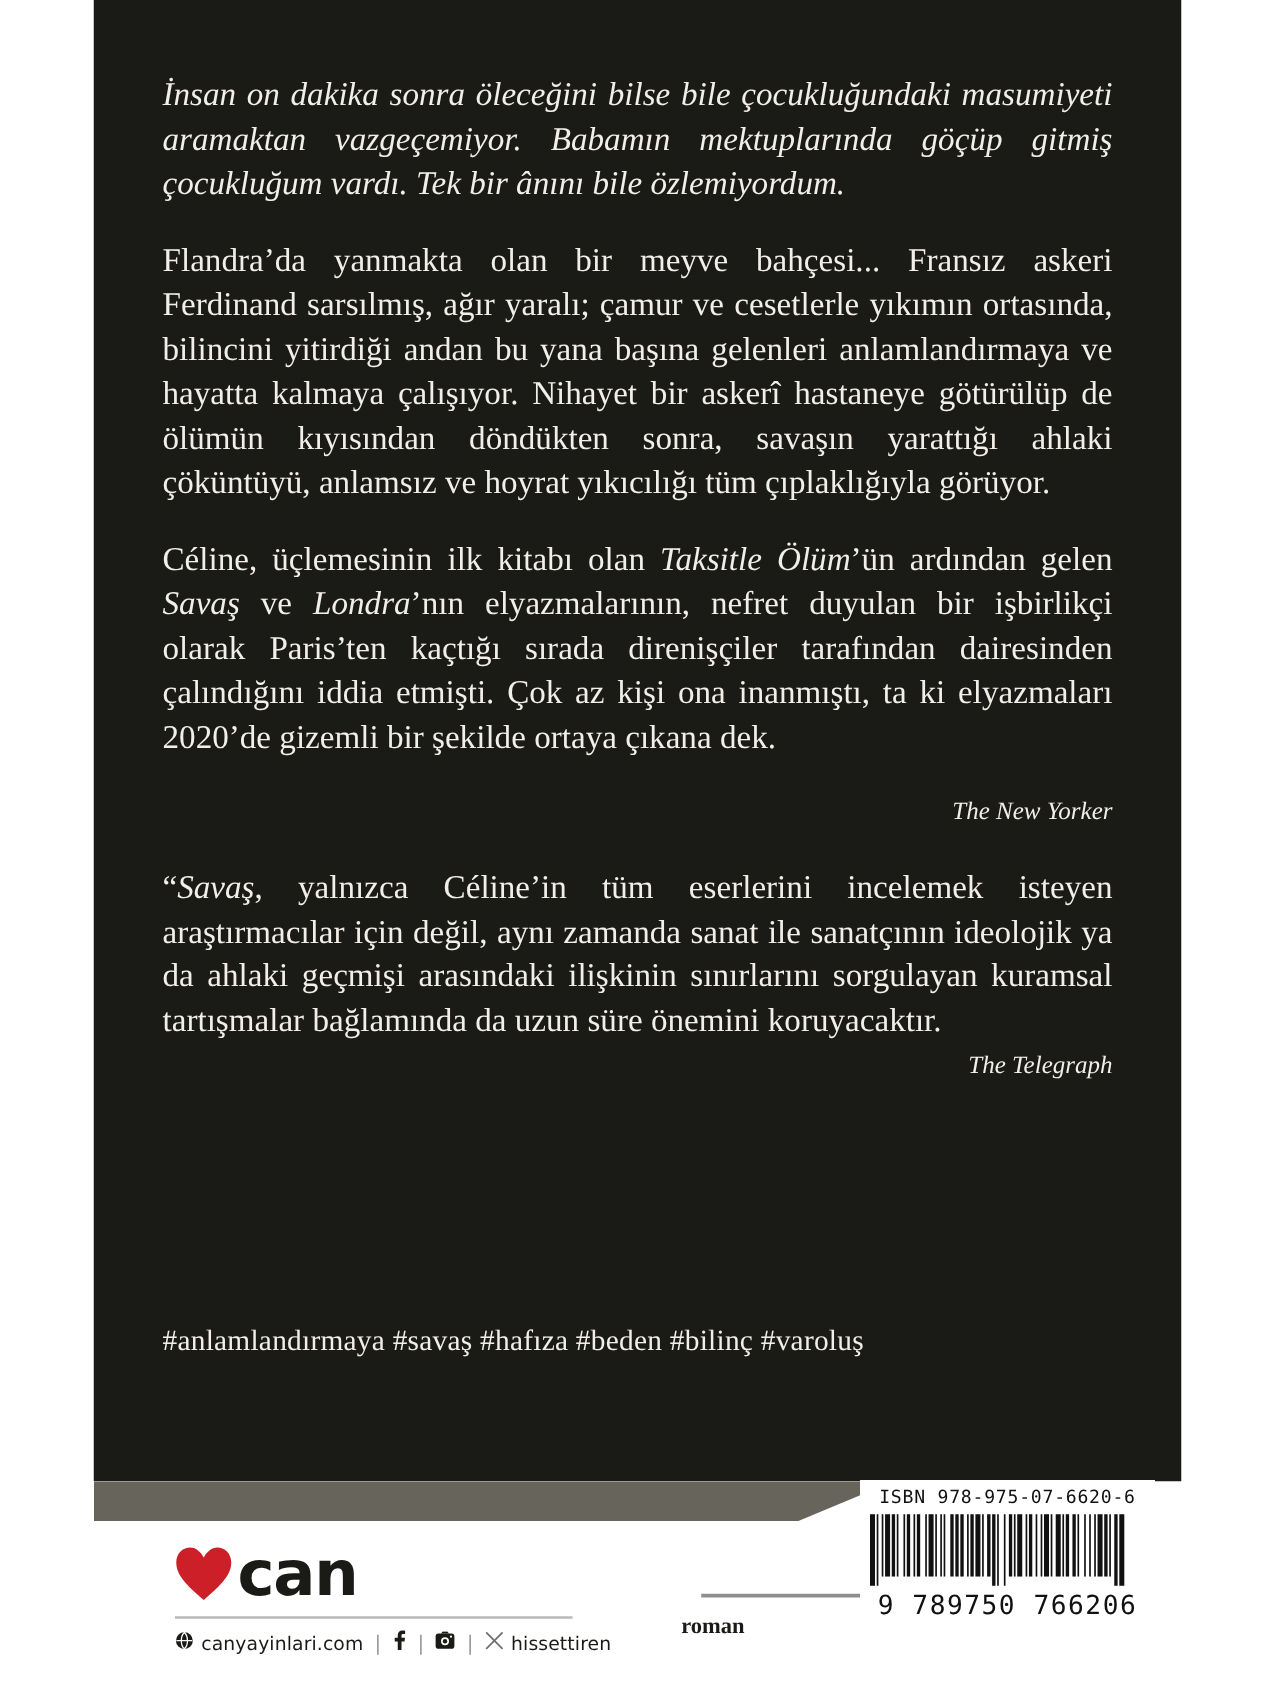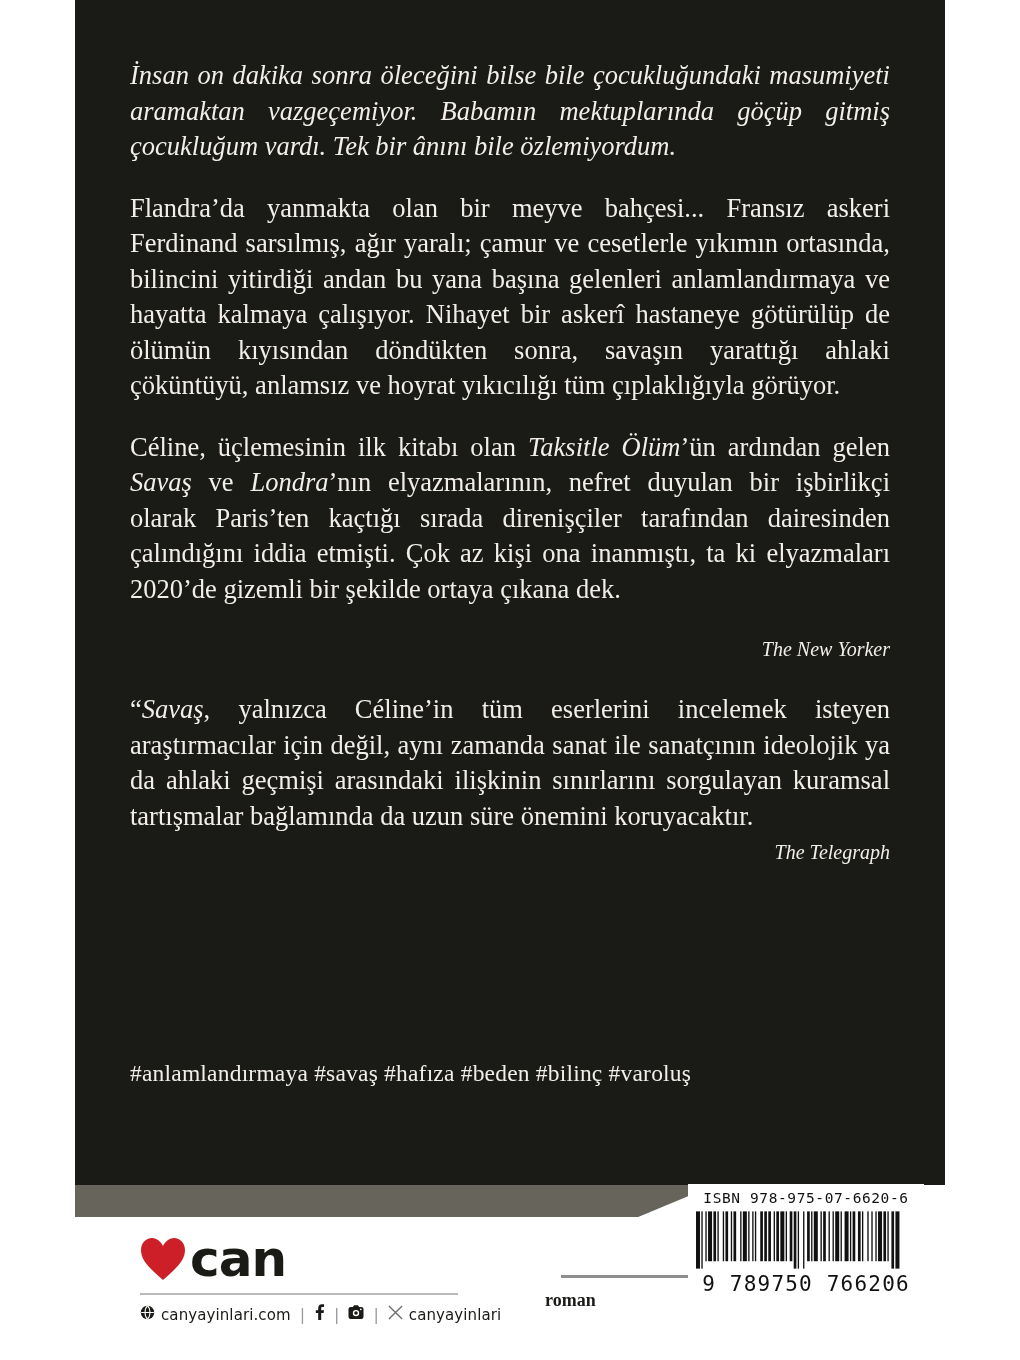--- a/index.html
+++ b/index.html
@@ -256,21 +256,21 @@
         </svg>
       </span>
 
       <span class="sep">|</span>
 
       <span class="ic">
         <svg width="15" height="15" viewBox="0 0 16 16" aria-hidden="true">
           <path d="M1 1 L15 15 M15 1 L1 15" stroke="#6f6f6f" stroke-width="1.5" fill="none"></path>
         </svg>
       </span>
-      <span class="social-label">canyayinlari</span>
+      <span class="social-label">hissettiren</span>
     </div>
   </div>
 
   <div id="genre-wrap">
     <div id="genre-rule"></div>
     <div id="genre">roman</div>
   </div>
 
   <div id="barcode-area">
     <div id="isbn-text">ISBN 978-975-07-6620-6</div>

